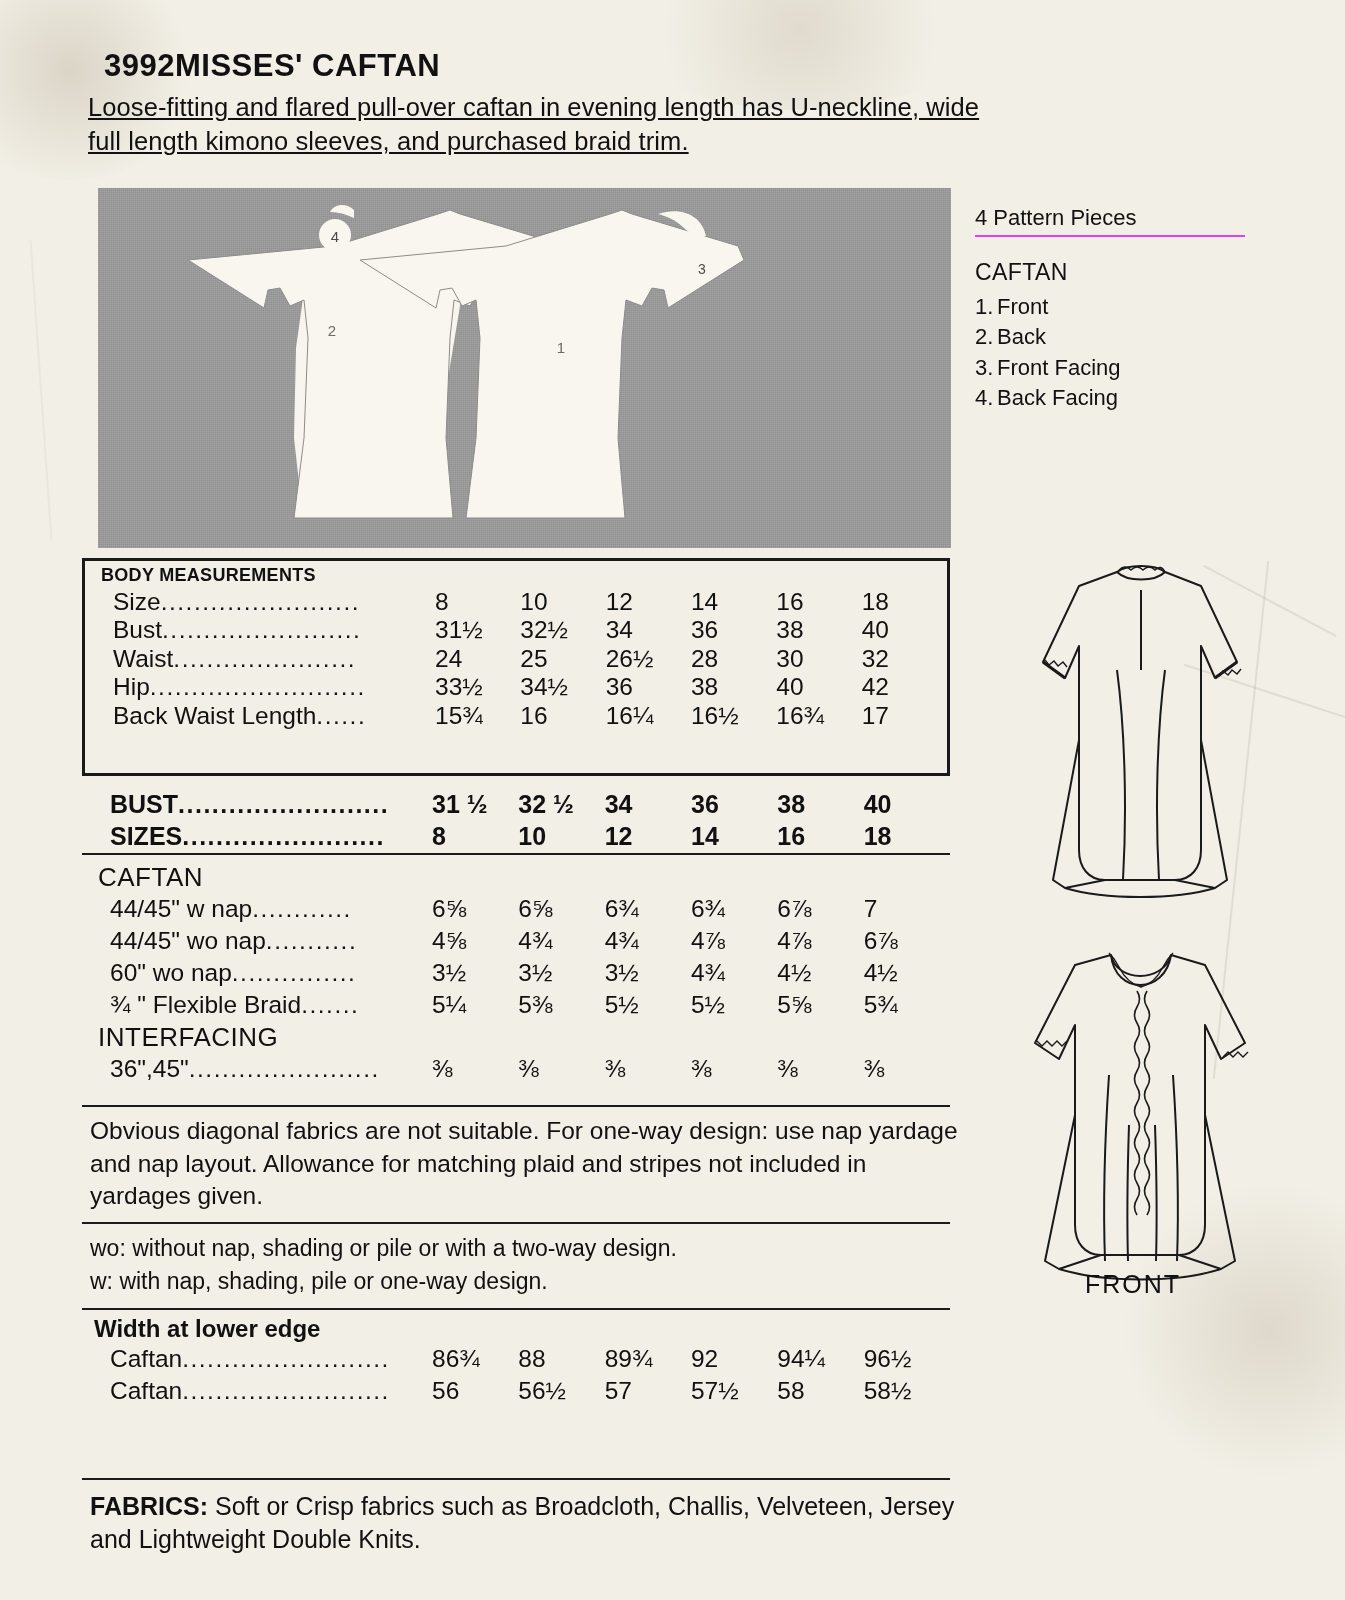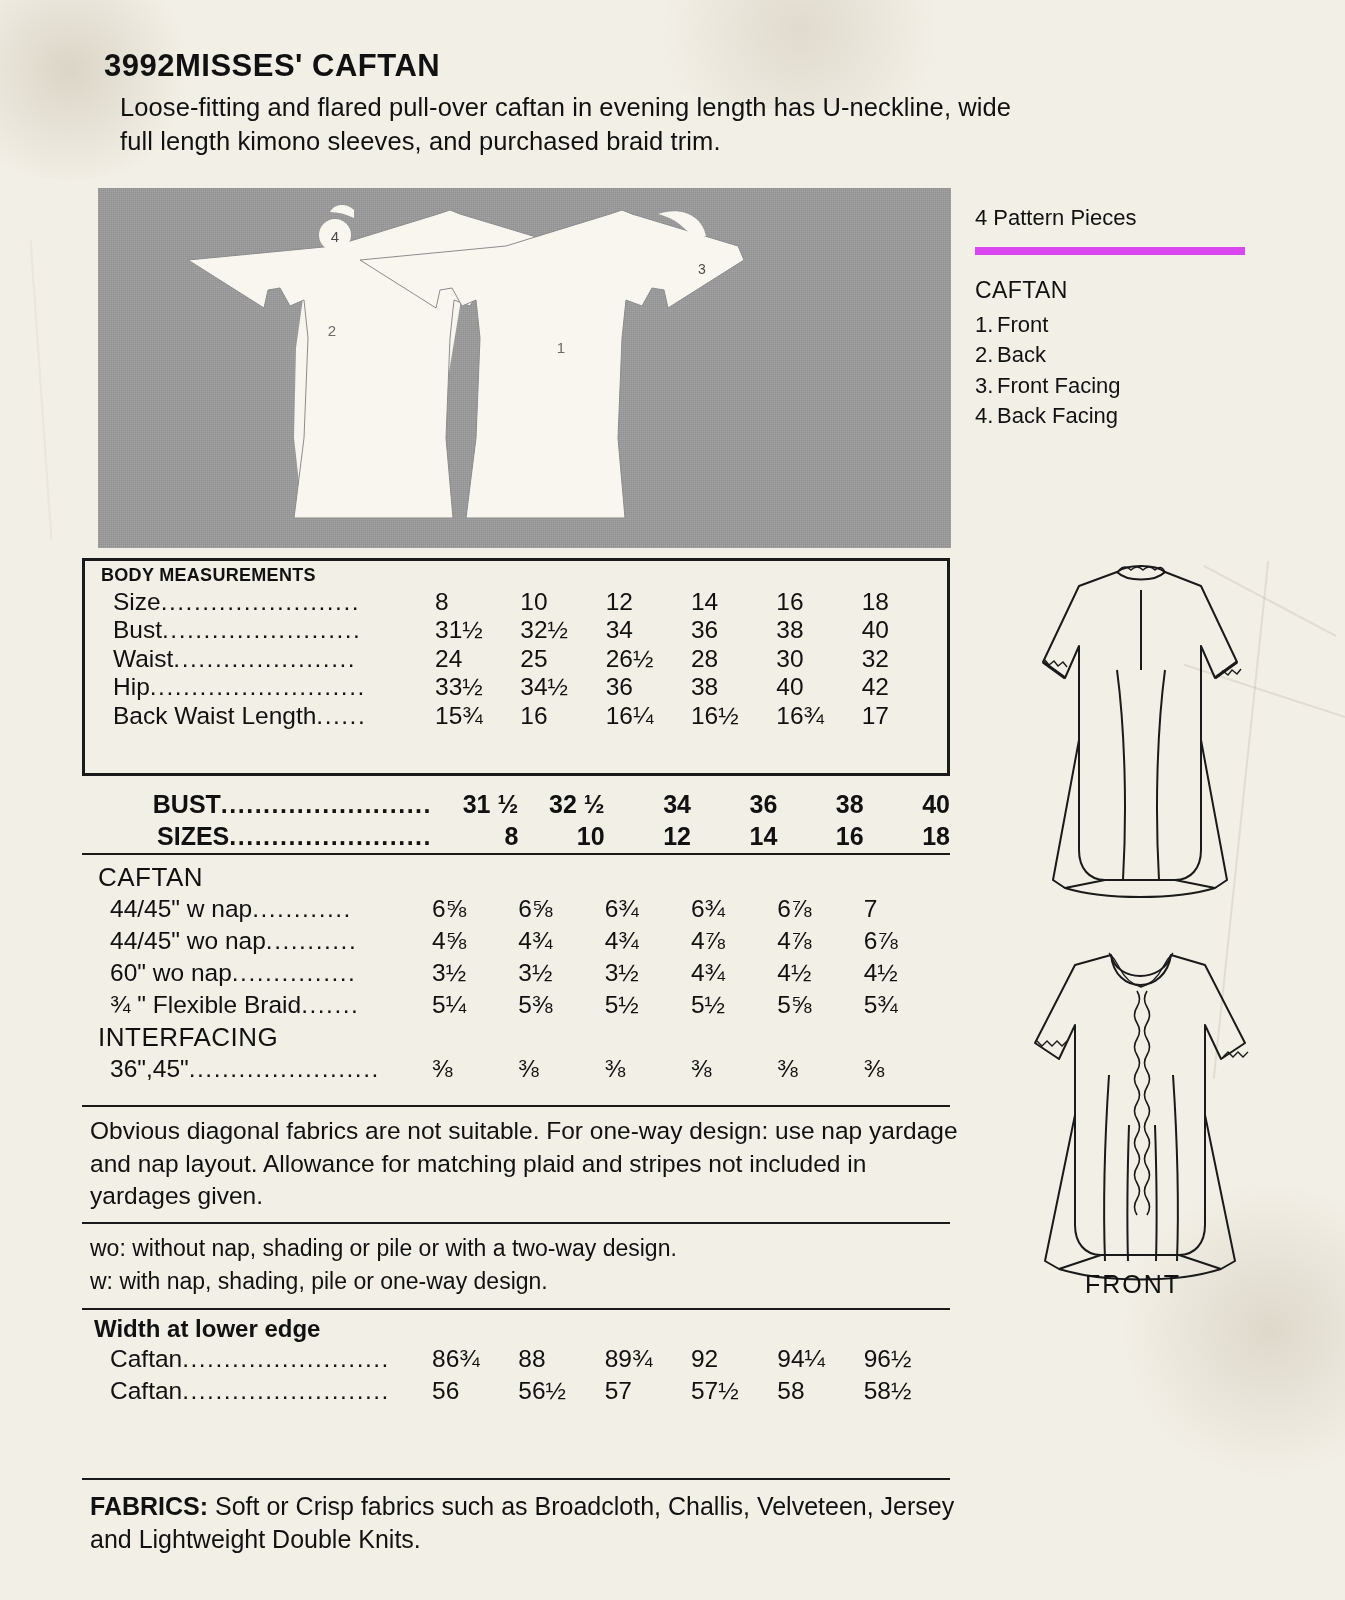--- a/index.html
+++ b/index.html
@@ -54,26 +54,27 @@
     font-weight: bold;
     letter-spacing: .5px;
   }
   .pattern-title {
     font-size: 31px;
     font-weight: bold;
     letter-spacing: .5px;
   }
   .desc {
     position: absolute;
-    left: 120px;
+    left: 88px;
     top: 90px;
     width: 900px;
     font-size: 25.5px;
     line-height: 1.34;
     letter-spacing: .1px;
+    text-decoration: underline;
   }
 
   
   .illus {
     position: absolute;
     left: 98px;
     top: 188px;
     width: 853px;
     height: 360px;
     background: #9a9a9a;
@@ -90,22 +91,22 @@
 
   
   .pieces {
     position: absolute;
     left: 975px;
     top: 205px;
     width: 270px;
   }
   .pieces-head {
     font-size: 22px;
-    padding-bottom: 16px;
-    border-bottom: 8px solid #d946ef;
+    padding-bottom: 4px;
+    border-bottom: 2px solid #d946ef;
     display: inline-block;
     width: 100%;
     box-sizing: border-box;
   }
   .pieces-title {
     font-size: 23px;
     margin-top: 22px;
     letter-spacing: .4px;
   }
   .pieces ol {
@@ -163,21 +164,20 @@
     display: block;
   }
   .bm-rows { margin-top: 2px; }
 
   
   .bust-block {
     position: absolute;
     left: 82px;
     top: 788px;
     width: 868px;
-    text-align: right;
   }
   .bust-block .row { font-weight: bold; font-size: 25px; line-height: 1.28;}
   .rule {
     position: absolute;
     background: #1a1a1a;
     left: 82px;
     width: 868px;
     height: 2px;
   }
 

